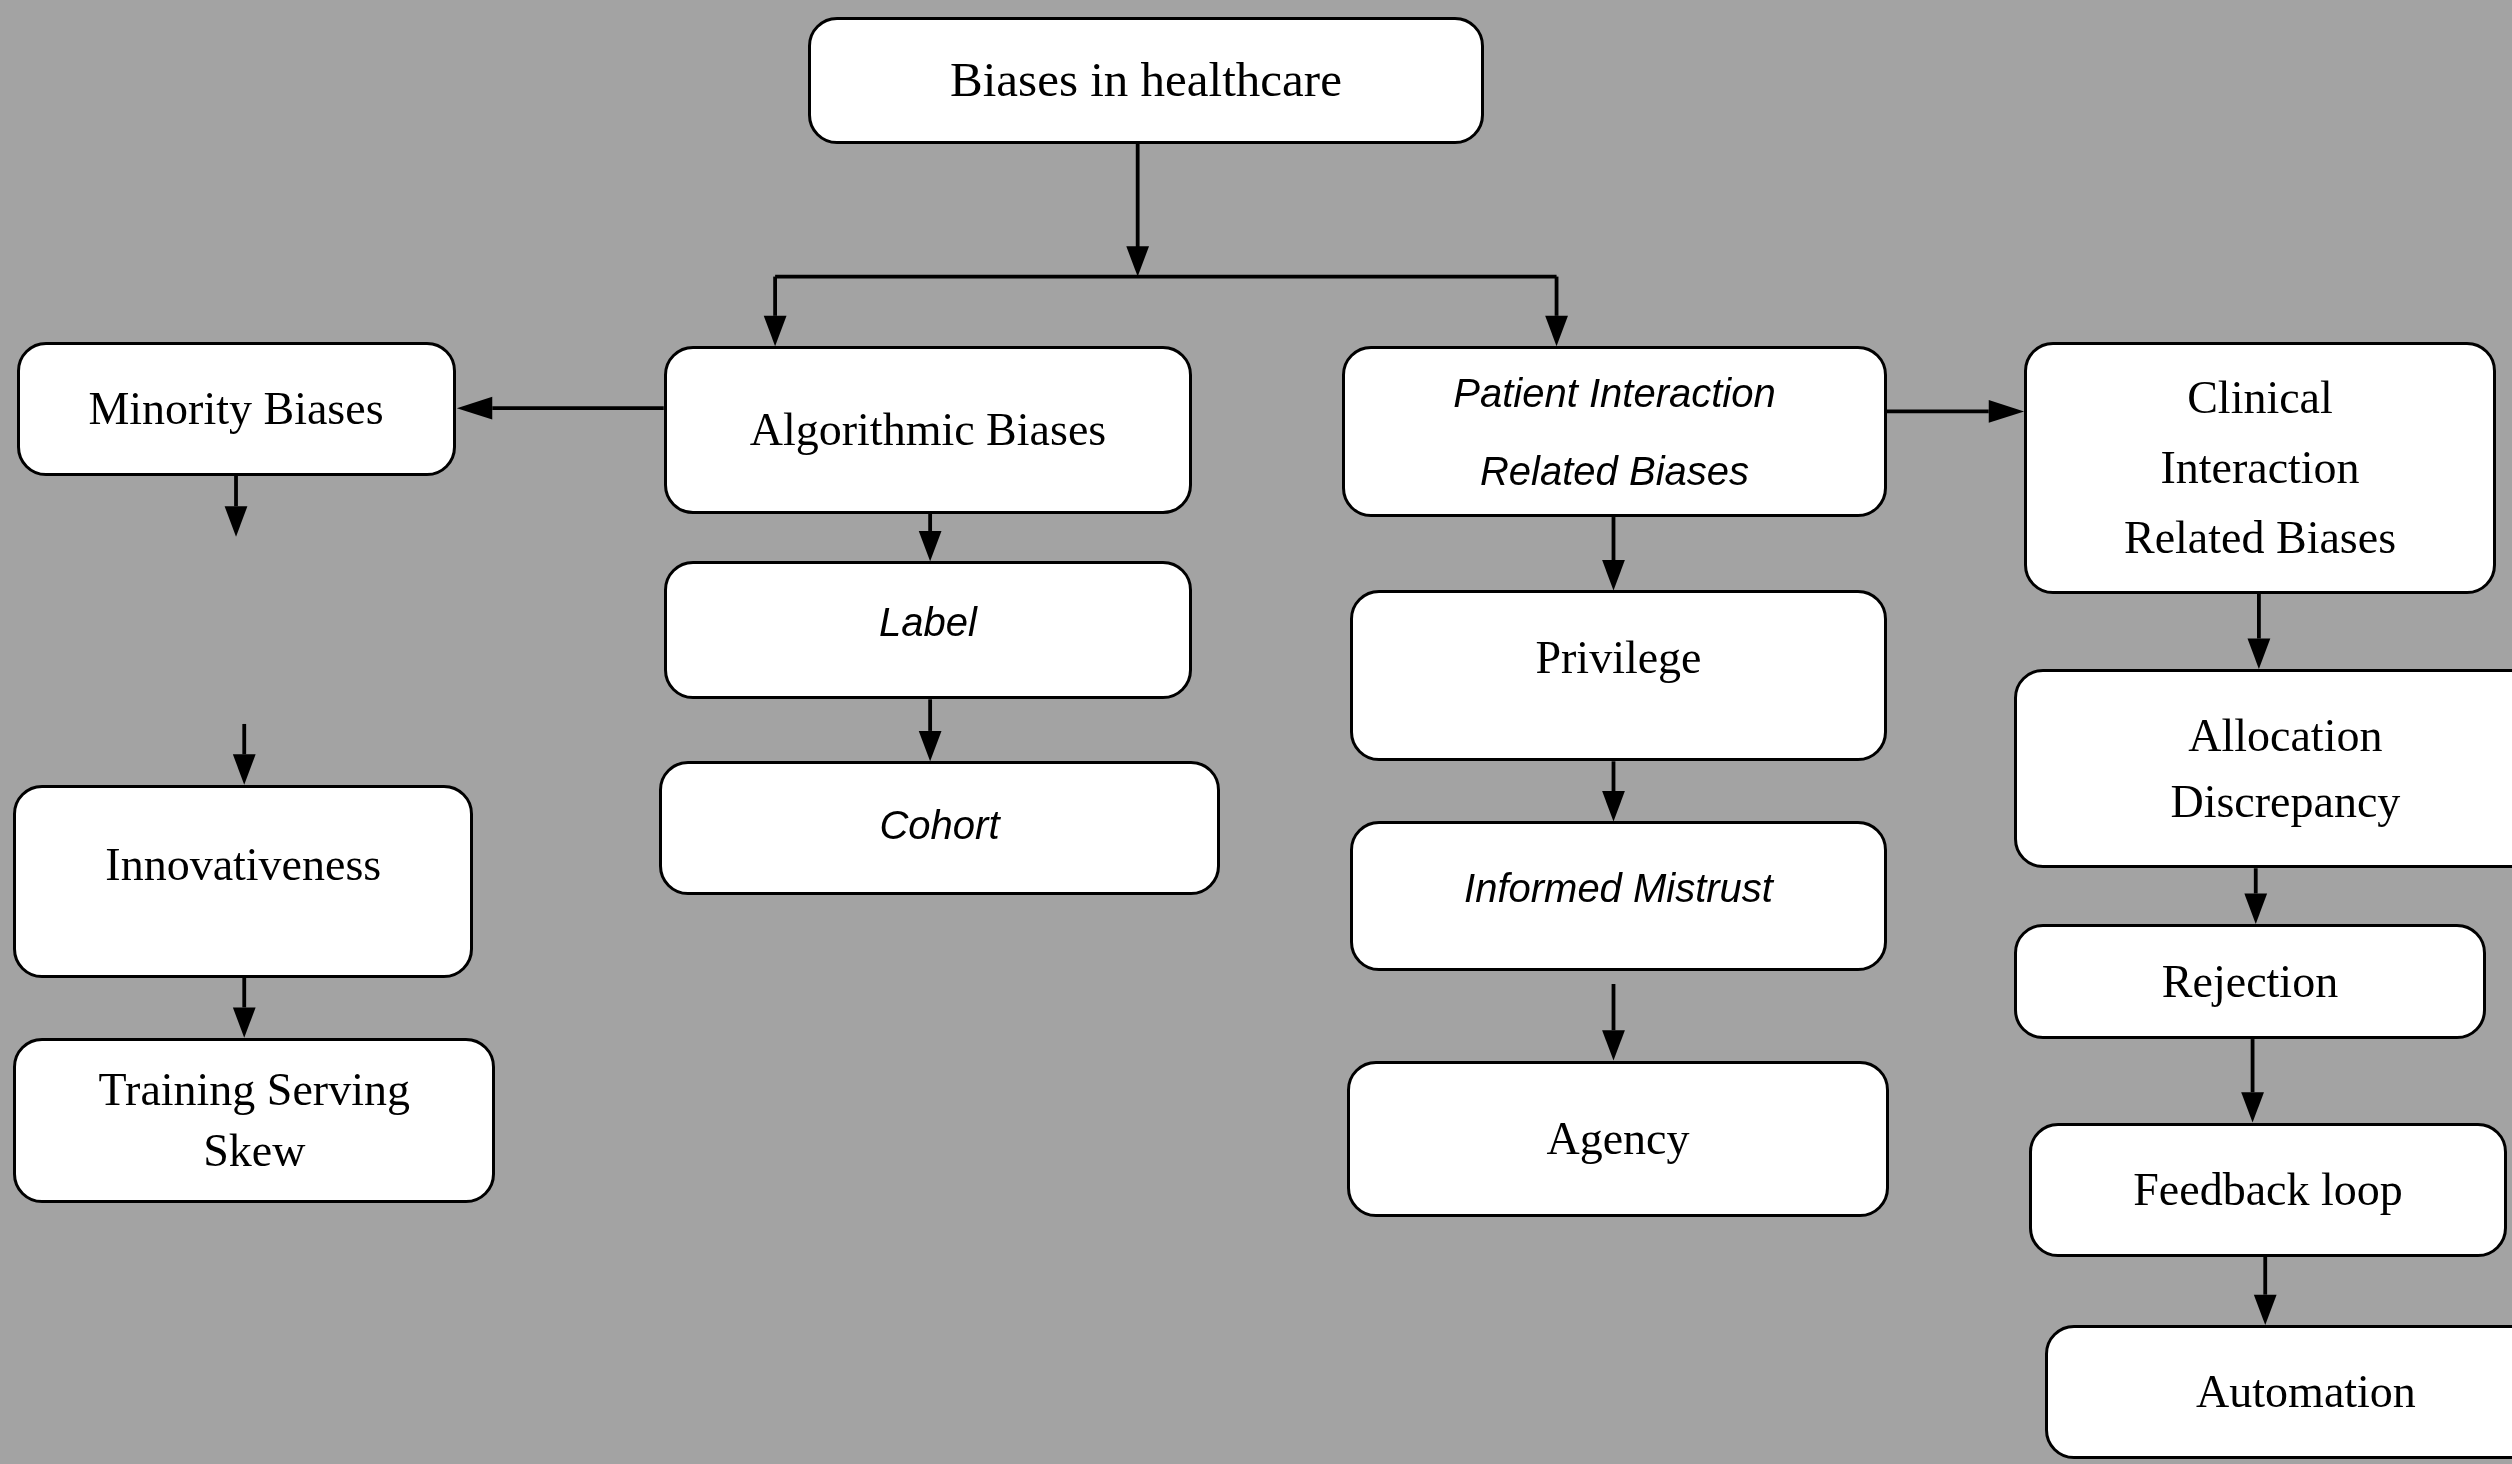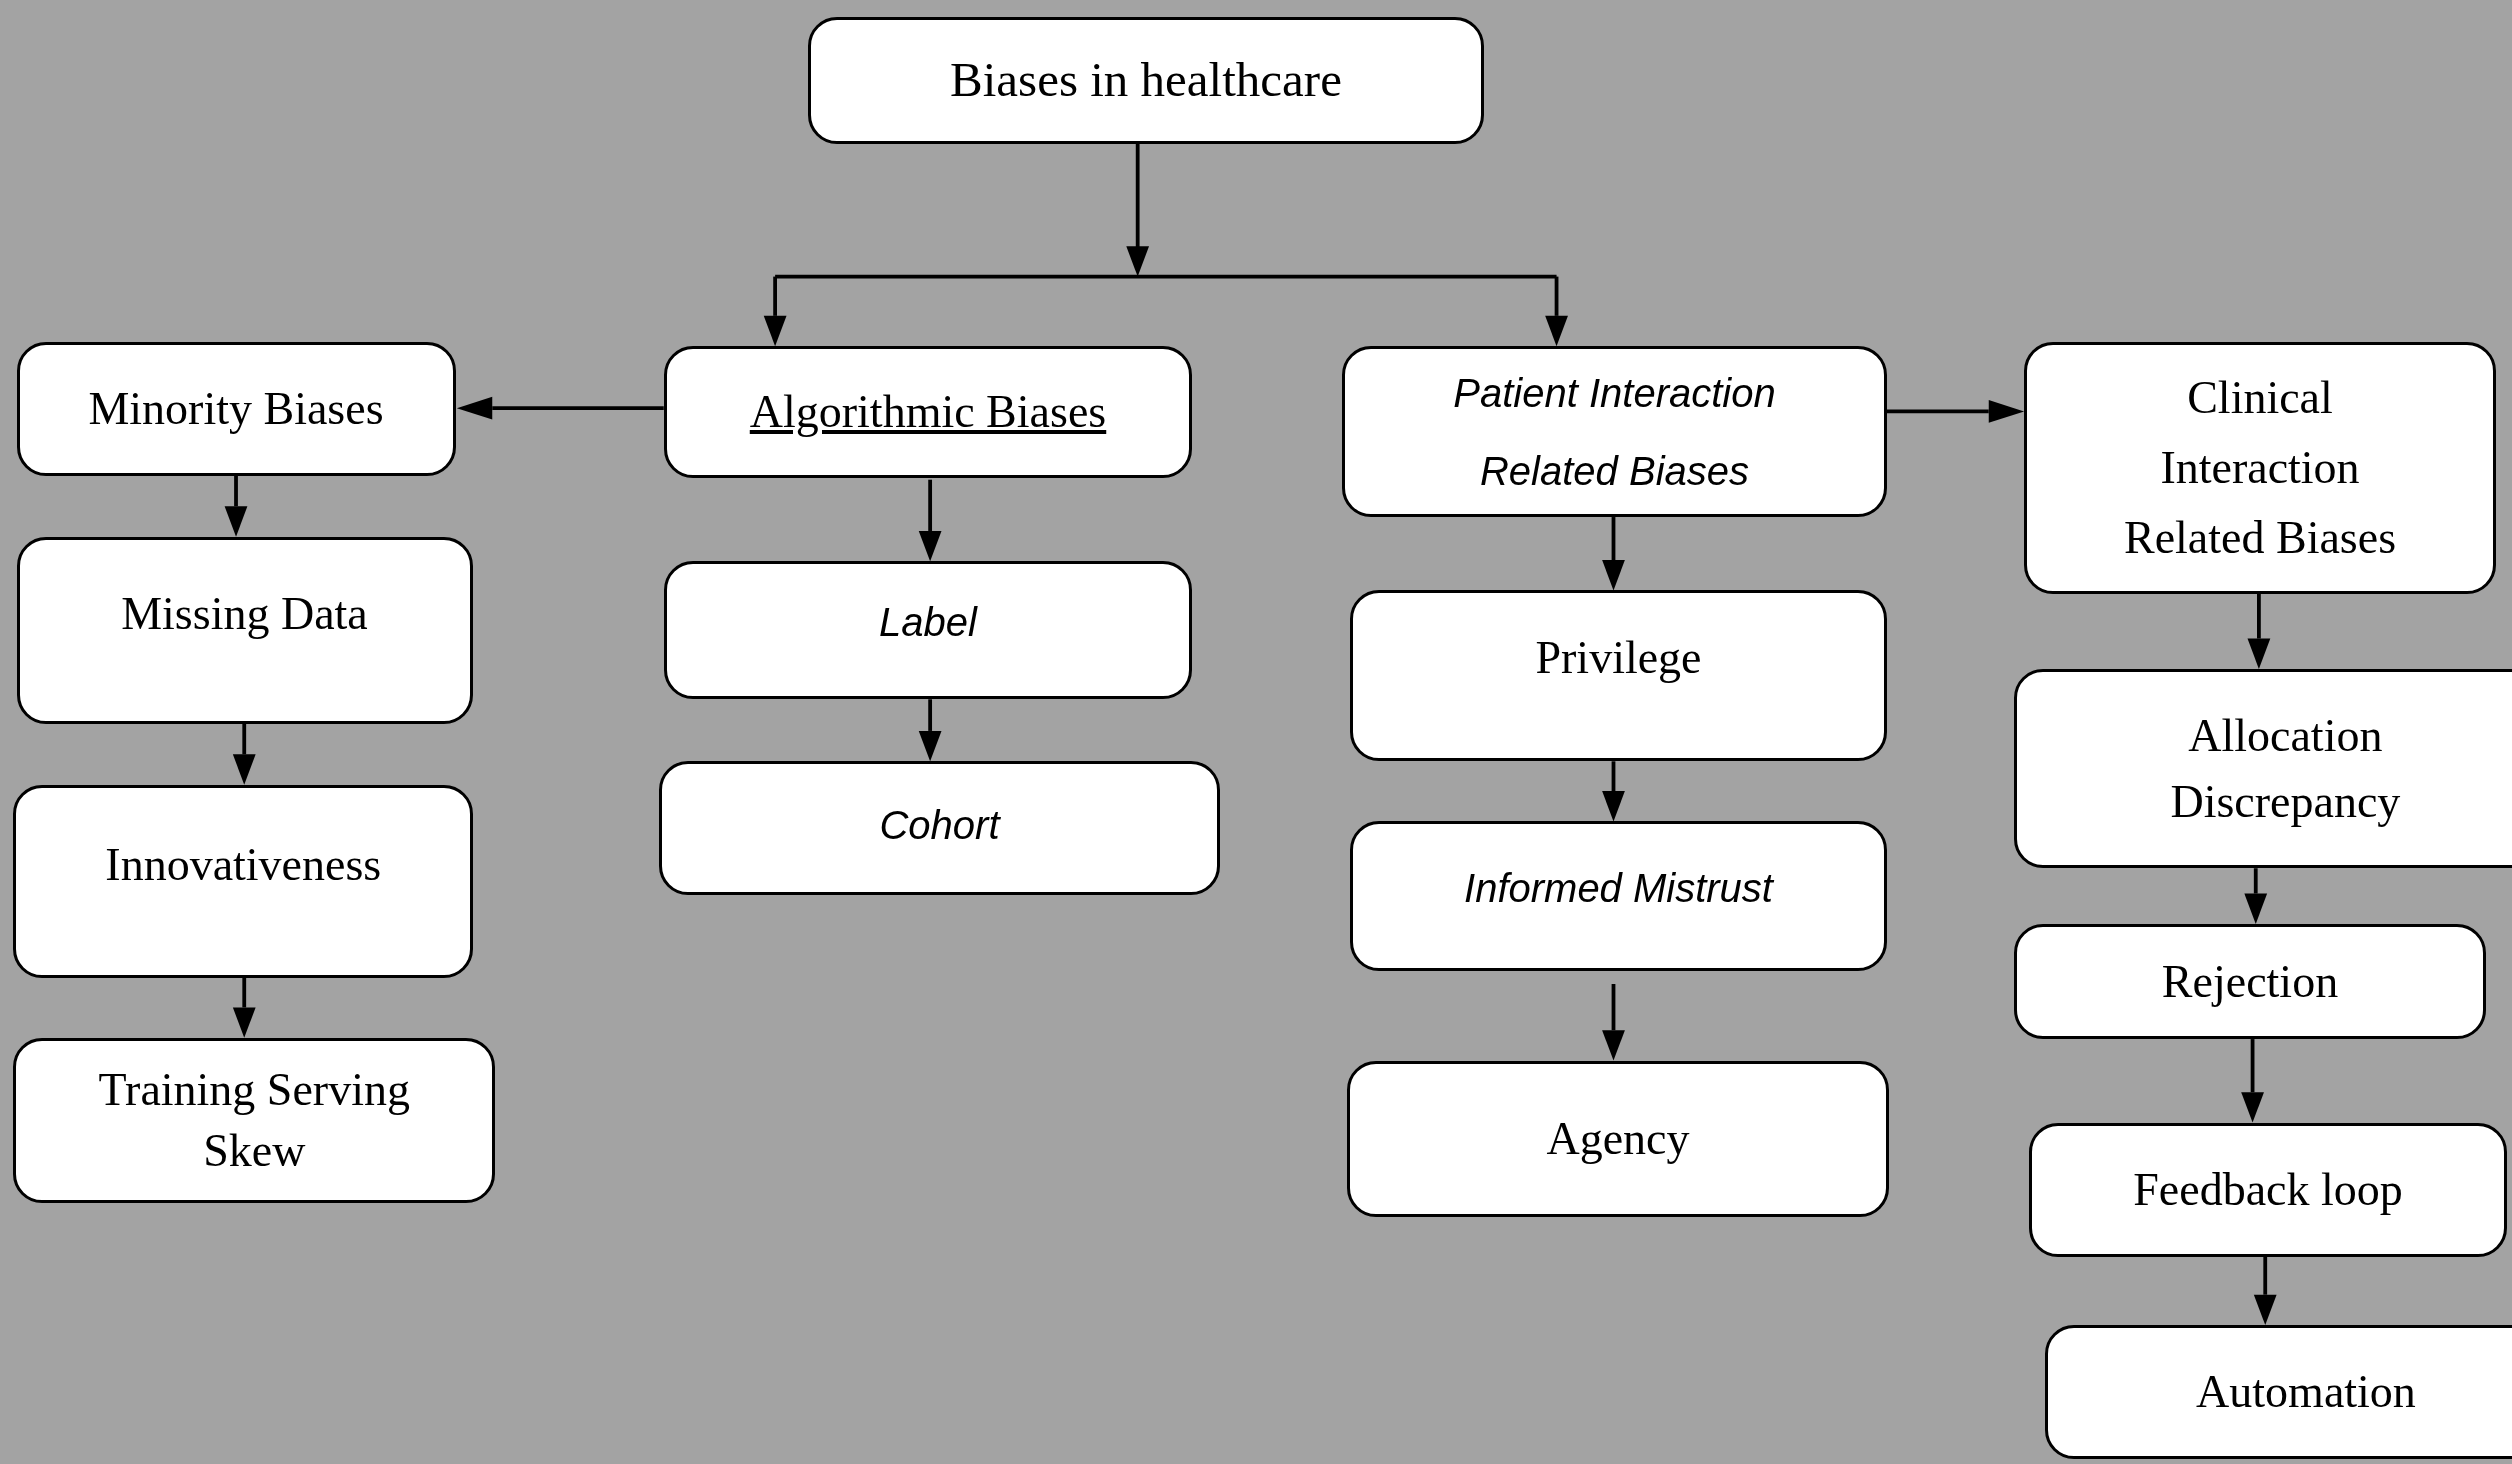--- a/index.html
+++ b/index.html
@@ -129,28 +129,27 @@
       <polygon class="edge-head" points="3560,1774 3542,1726 3578,1726"></polygon>
     </g>
     <g>
       <path class="edge-line" d="M3580,1986 L3580,2046"></path>
       <polygon class="edge-head" points="3580,2094 3562,2046 3598,2046"></polygon>
     </g>
   </svg>
 
   <div class="node serif xl" style="left:808px; top:16.5px; width:676px; height:127px;">Biases in healthcare</div>
 
-  <div class="node serif" style="left:664px; top:346px; width:528px; height:132px;text-decoration:underline;">Algorithmic Biases</div>
+  <div class="node serif" style="left:664px; top:346px; width:528px; height:168px;">Algorithmic Biases</div>
 
   <div class="node sans lh-loose" style="left:1342px; top:346px; width:545px; height:171px;">Patient Interaction
 Related Biases</div>
 
   <div class="node serif" style="left:16.5px; top:342px; width:439px; height:134px;">Minority Biases</div>
 
-  <div class="node serif" style="left:16.5px; top:537px; width:456px; height:187px; align-items:flex-start; padding-top:44px;">Missing Data</div>
 
   <div class="node serif" style="left:13.3px; top:785px; width:460px; height:193px; align-items:flex-start; padding-top:47px;">Innovativeness</div>
 
   <div class="node serif lh-two" style="left:13.3px; top:1038px; width:482px; height:165px;">Training Serving
 Skew</div>
 
   <div class="node sans" style="left:664px; top:561px; width:528px; height:138px; align-items:flex-start; padding-top:32px;">Label</div>
 
   <div class="node sans" style="left:659px; top:761px; width:561px; height:134px; align-items:flex-start; padding-top:35px;">Cohort</div>
 

